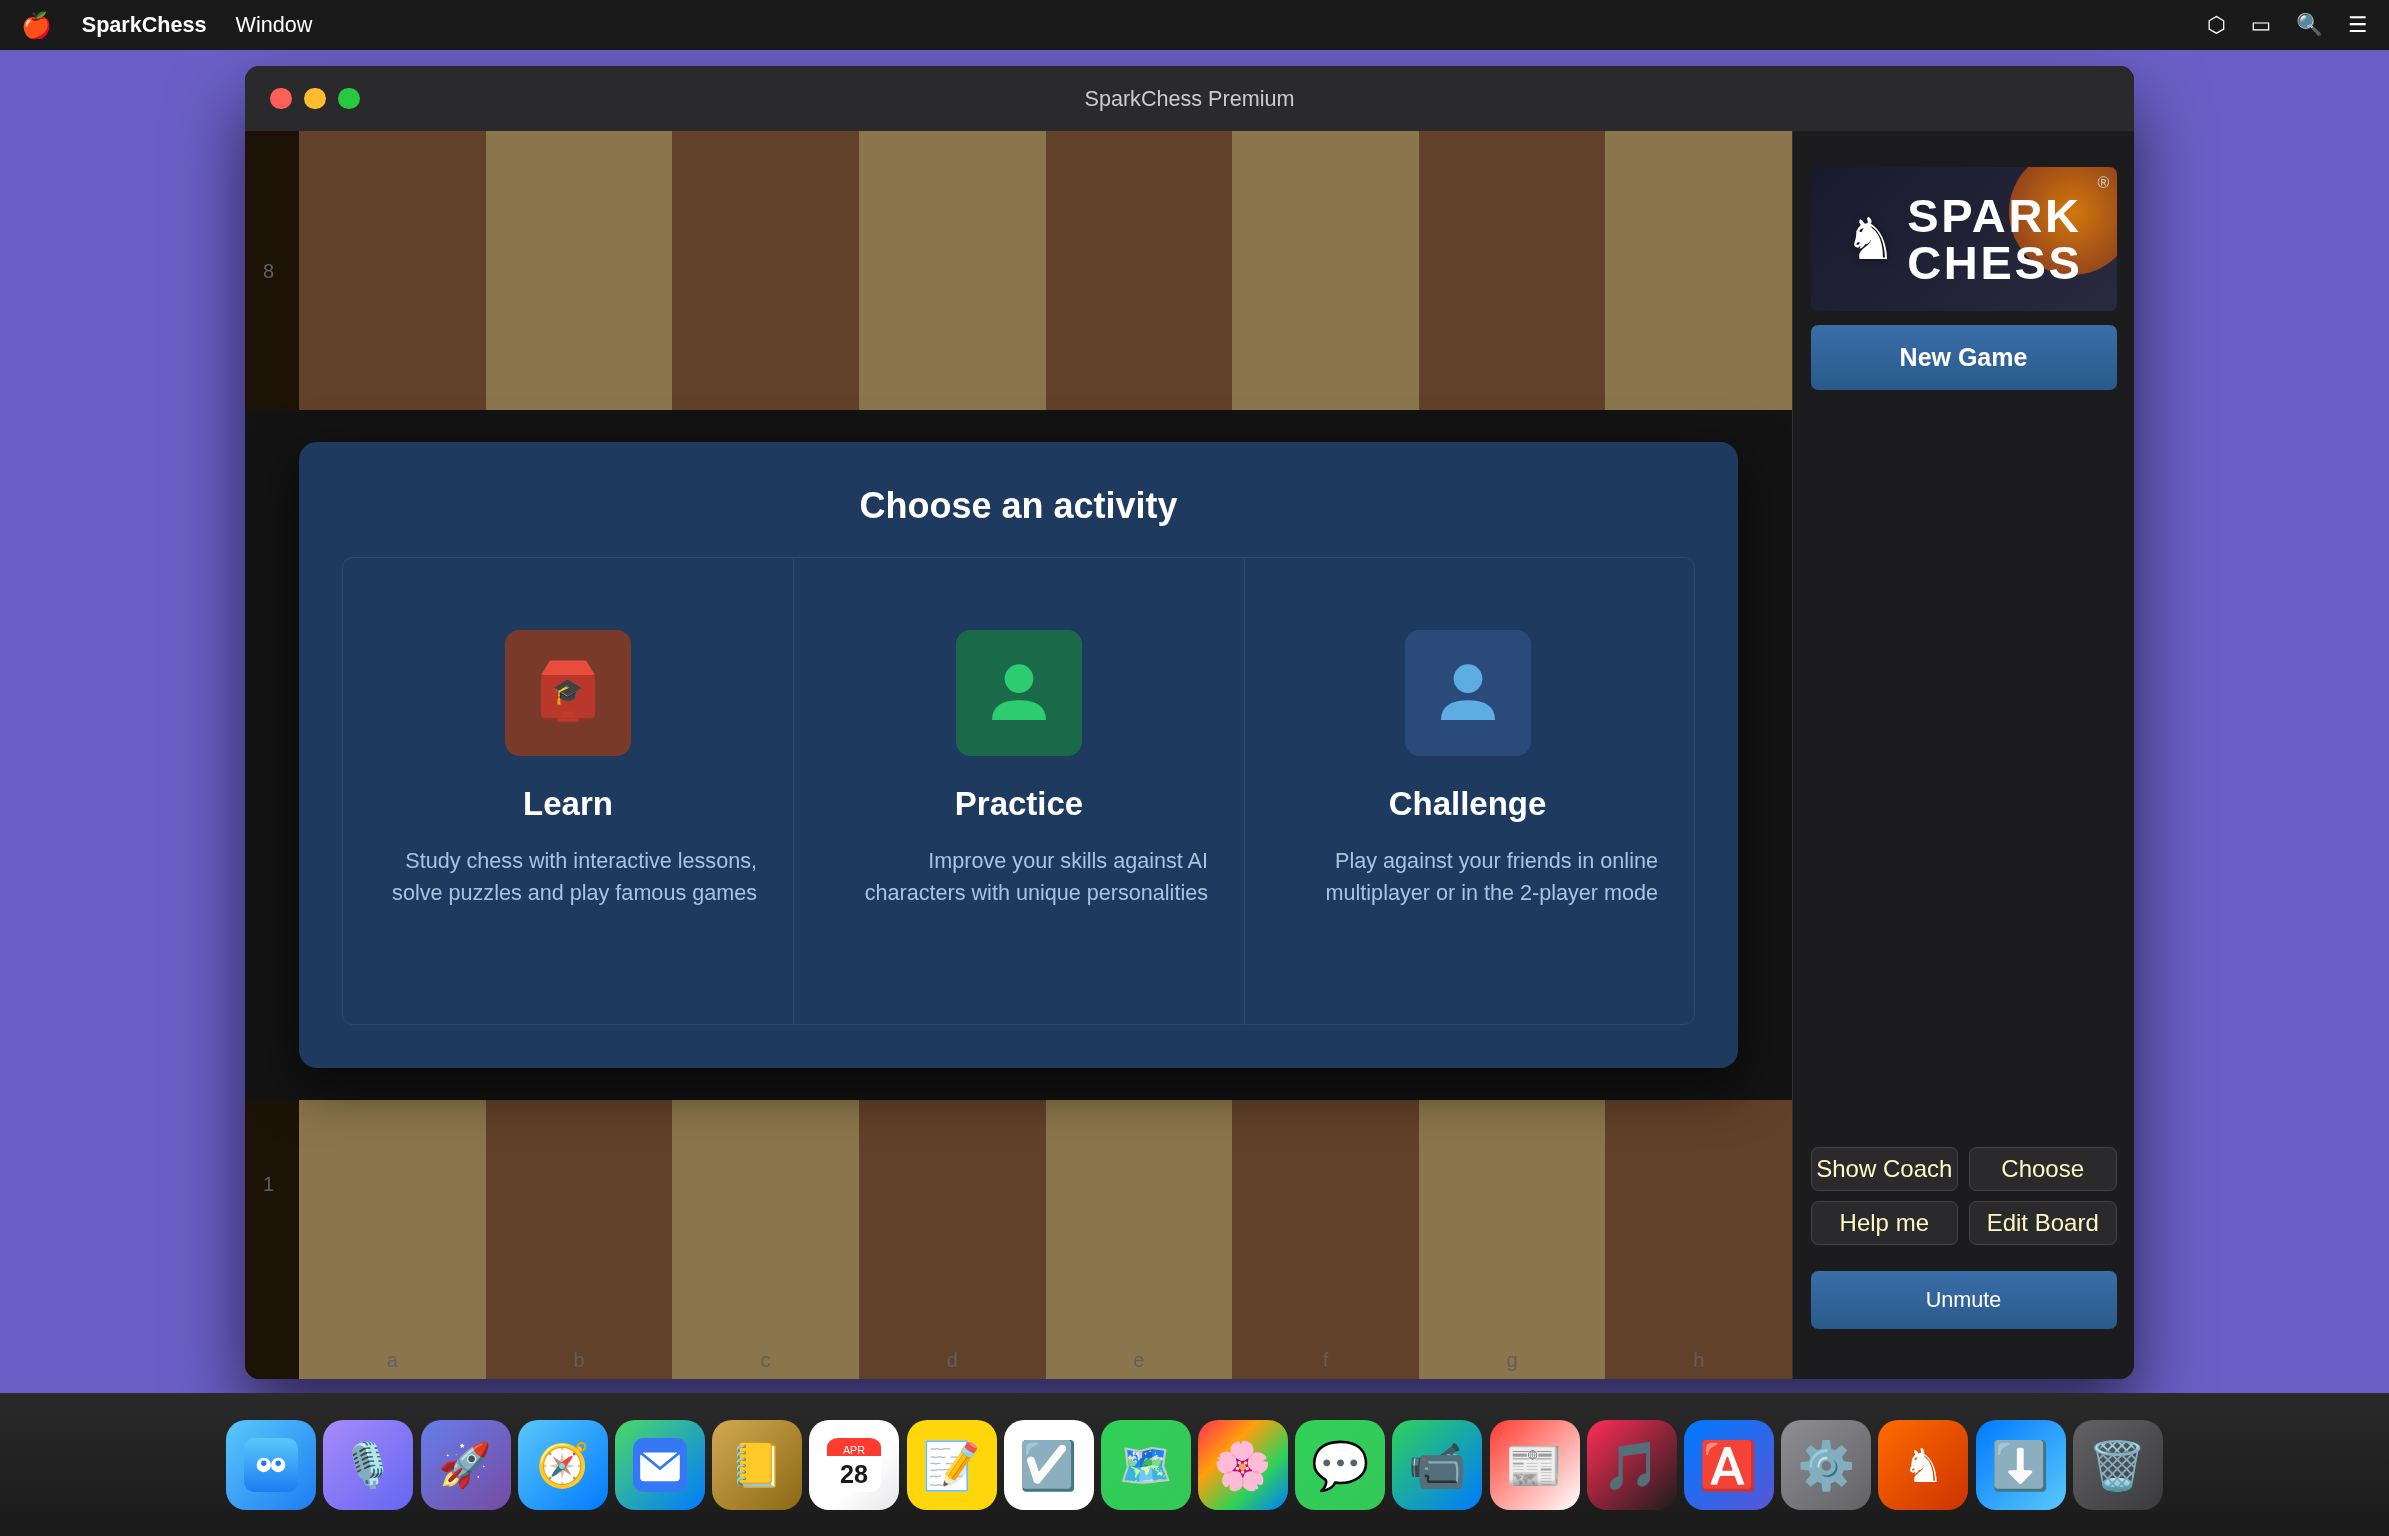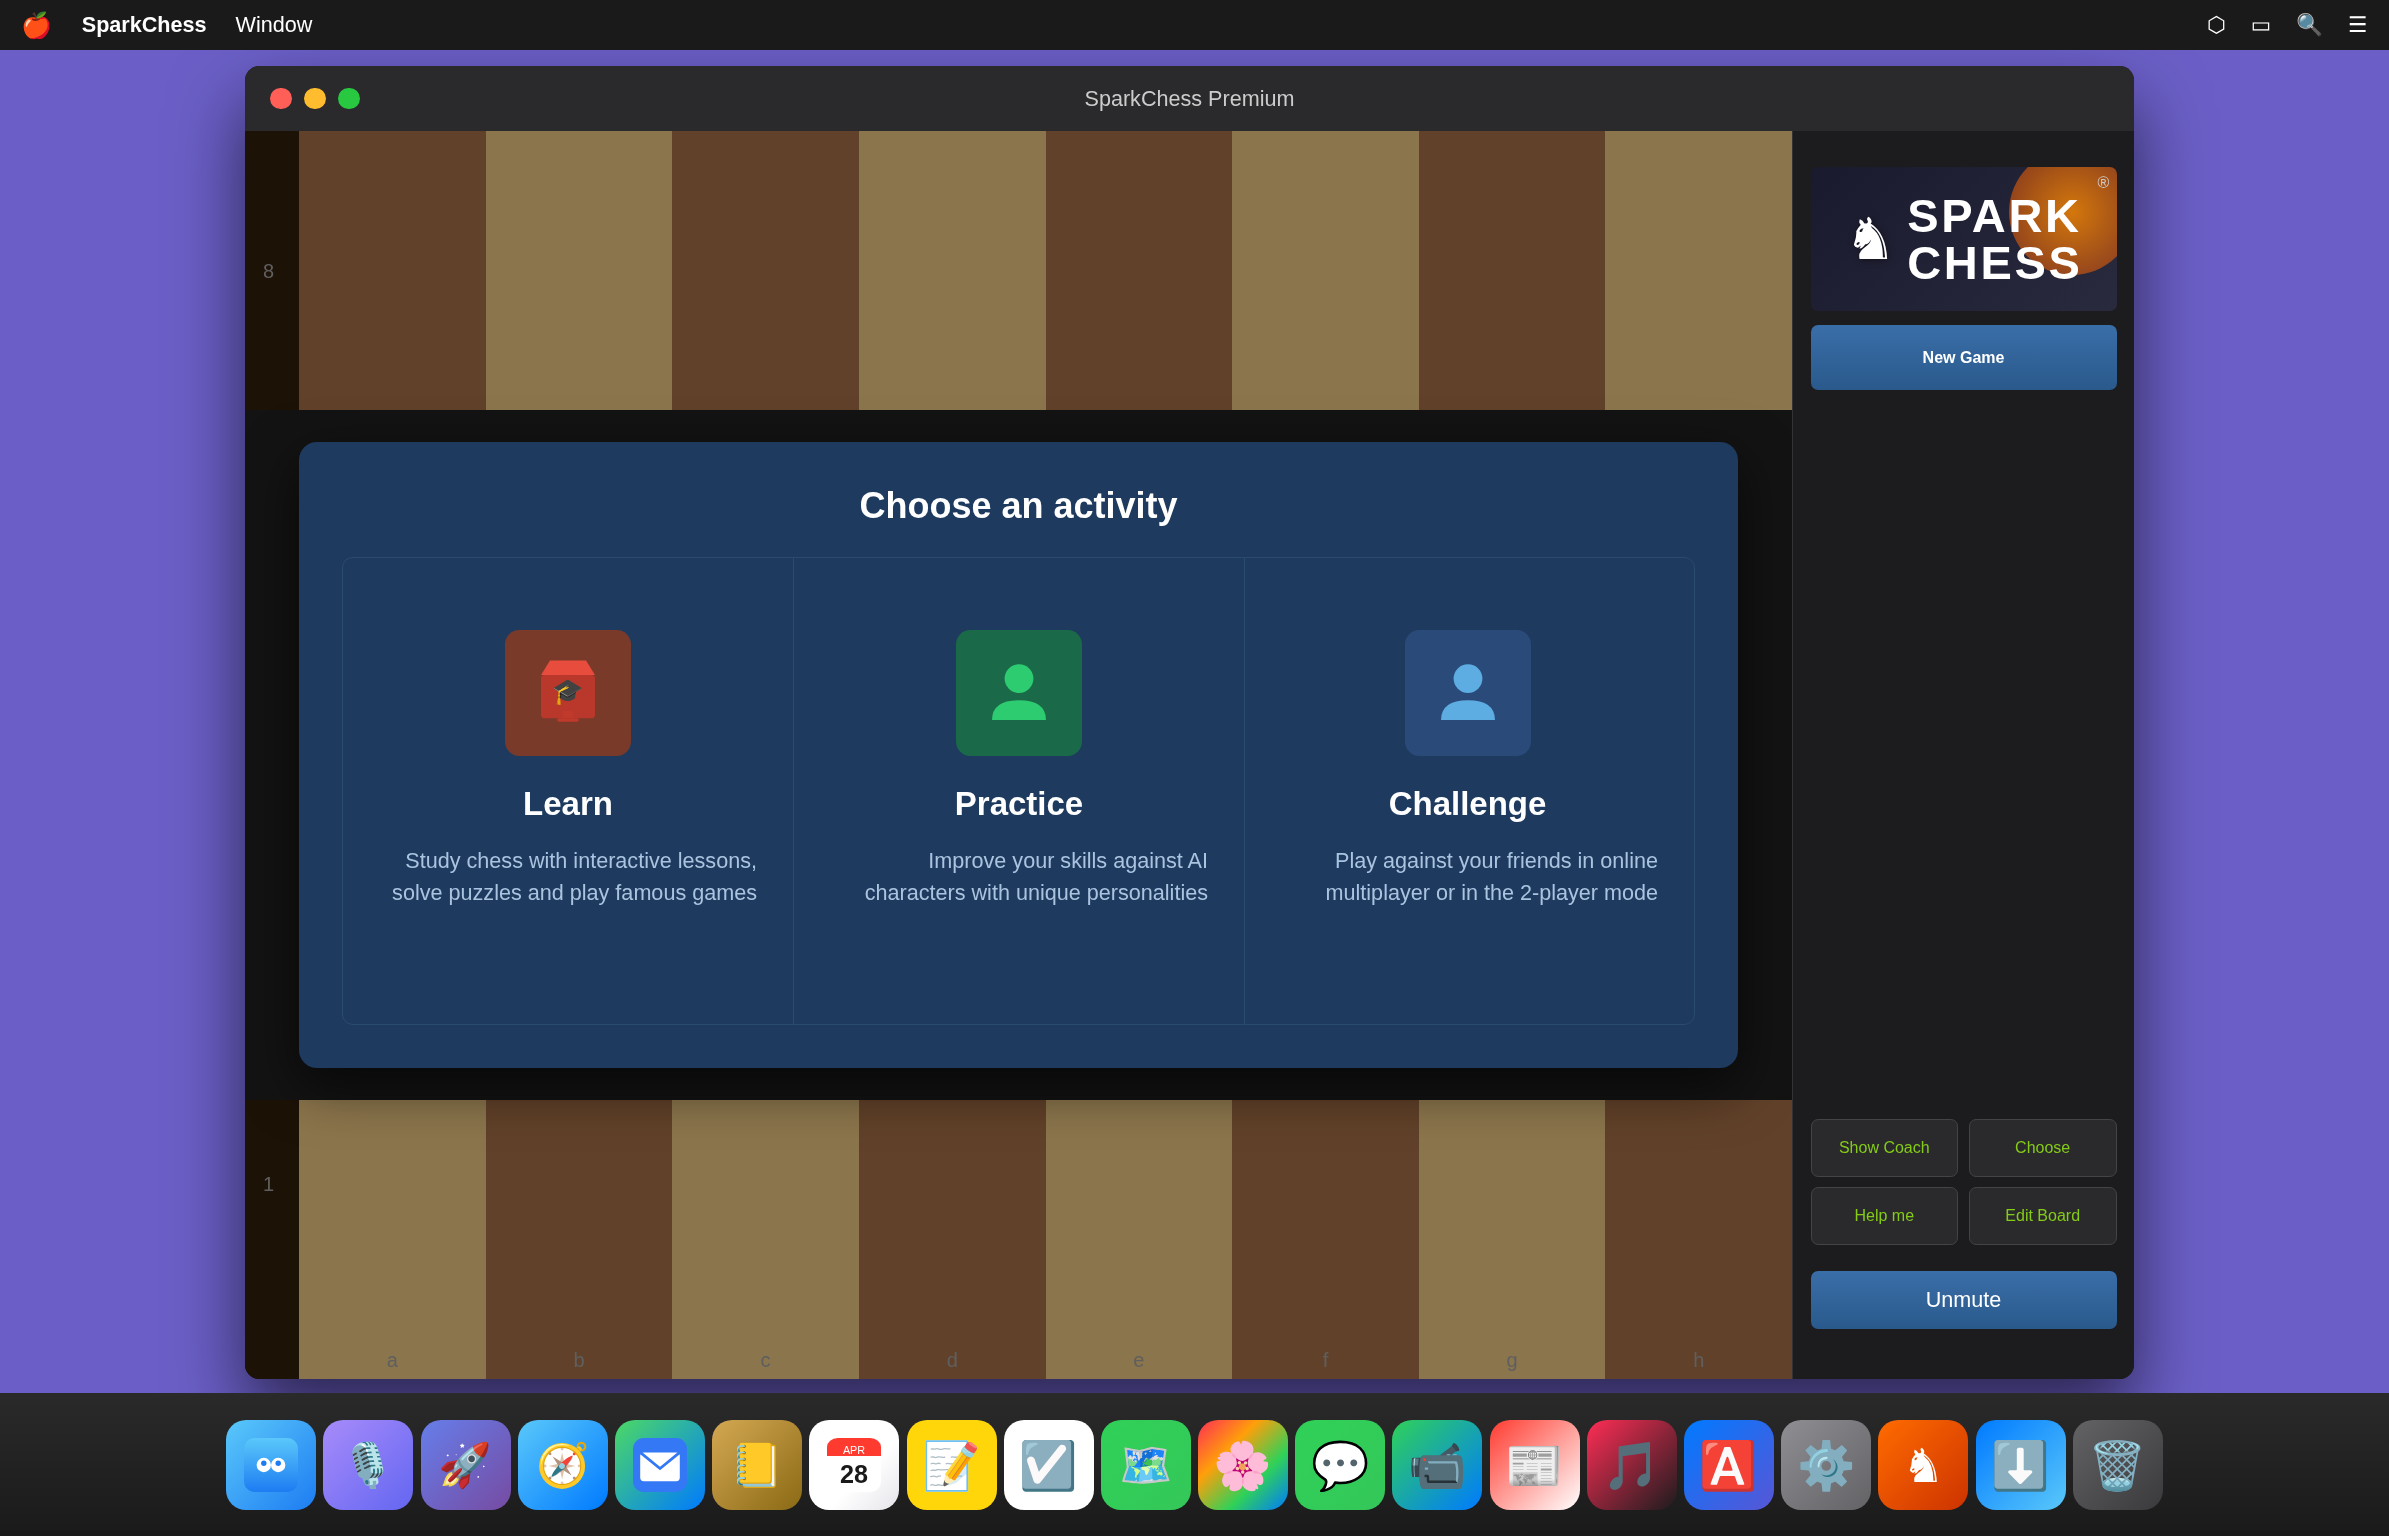--- a/index.html
+++ b/index.html
@@ -257,42 +257,42 @@
     }
 
     
     .new-game-btn {
       width: 306px;
       height: 65px;
       background: linear-gradient(180deg, #3a6ea8 0%, #2a5a8c 100%);
       border: none;
       border-radius: 7.2px;
       color: #fff;
-      font-size: 16px;
+      font-size: 25px;
       font-weight: 600;
       cursor: pointer;
       margin: 14.4px 0;
     }
 
     
     .sidebar-buttons-grid {
       display: grid;
       grid-template-columns: 1fr 1fr;
       gap: 10.8px;
       width: 306px;
       margin-top: auto;
       margin-bottom: 14.4px;
     }
     .sidebar-btn {
-      height: 58px;
+      height: 44px;
       background: #2a2a2c;
       border: 0.9px solid #444;
       border-radius: 7.2px;
-      color: #84cc16;
-      font-size: 16px;
+      color: #fef9c3;
+      font-size: 24px;
       cursor: pointer;
     }
     .unmute-btn {
       width: 306px;
       height: 58px;
       background: linear-gradient(180deg, #3a6ea8 0%, #2a5a8c 100%);
       border: none;
       border-radius: 7.2px;
       color: #fff;
       font-size: 21.6px;

